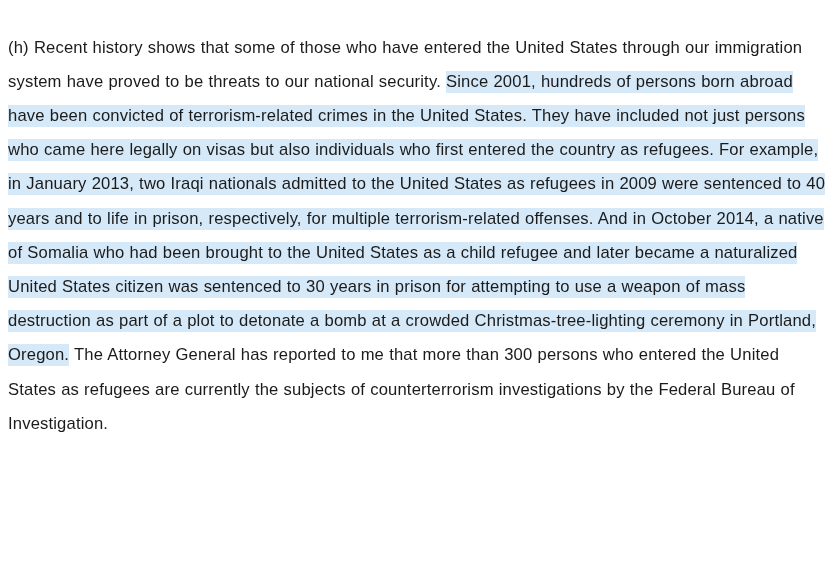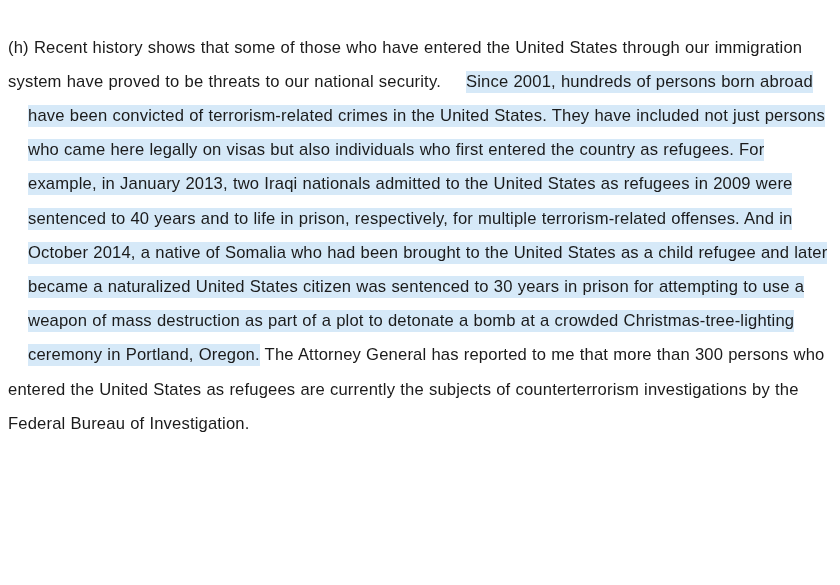--- a/index.html
+++ b/index.html
@@ -26,21 +26,20 @@
     line-height: 34.2px;
     letter-spacing: 0.01em;
     text-align: left;
     word-spacing: 0.02em;
     color: #1b1b1b;
   }
   .hl {
     background-color: #d6e9f8;
     padding: 1px 0 2px 0;
     box-decoration-break: clone;
-    margin-left: 20px;
     -webkit-box-decoration-break: clone;
   }
 </style>
 </head>
 <body>
 
 <div class="page">
   <p class="paragraph">
     <span>(h) Recent history shows that some of those who have entered the United States through our immigration system have proved to be threats to our national security. </span><span class="hl">Since 2001, hundreds of persons born abroad have been convicted of terrorism-related crimes in the United States. They have included not just persons who came here legally on visas but also individuals who first entered the country as refugees. For example, in January 2013, two Iraqi nationals admitted to the United States as refugees in 2009 were sentenced to 40 years and to life in prison, respectively, for multiple terrorism-related offenses. And in October 2014, a native of Somalia who had been brought to the United States as a child refugee and later became a naturalized United States citizen was sentenced to 30 years in prison for attempting to use a weapon of mass destruction as part of a plot to detonate a bomb at a crowded Christmas-tree-lighting ceremony in Portland, Oregon.</span><span> The Attorney General has reported to me that more than 300 persons who entered the United States as refugees are currently the subjects of counterterrorism investigations by the Federal Bureau of Investigation.</span>
   </p>

